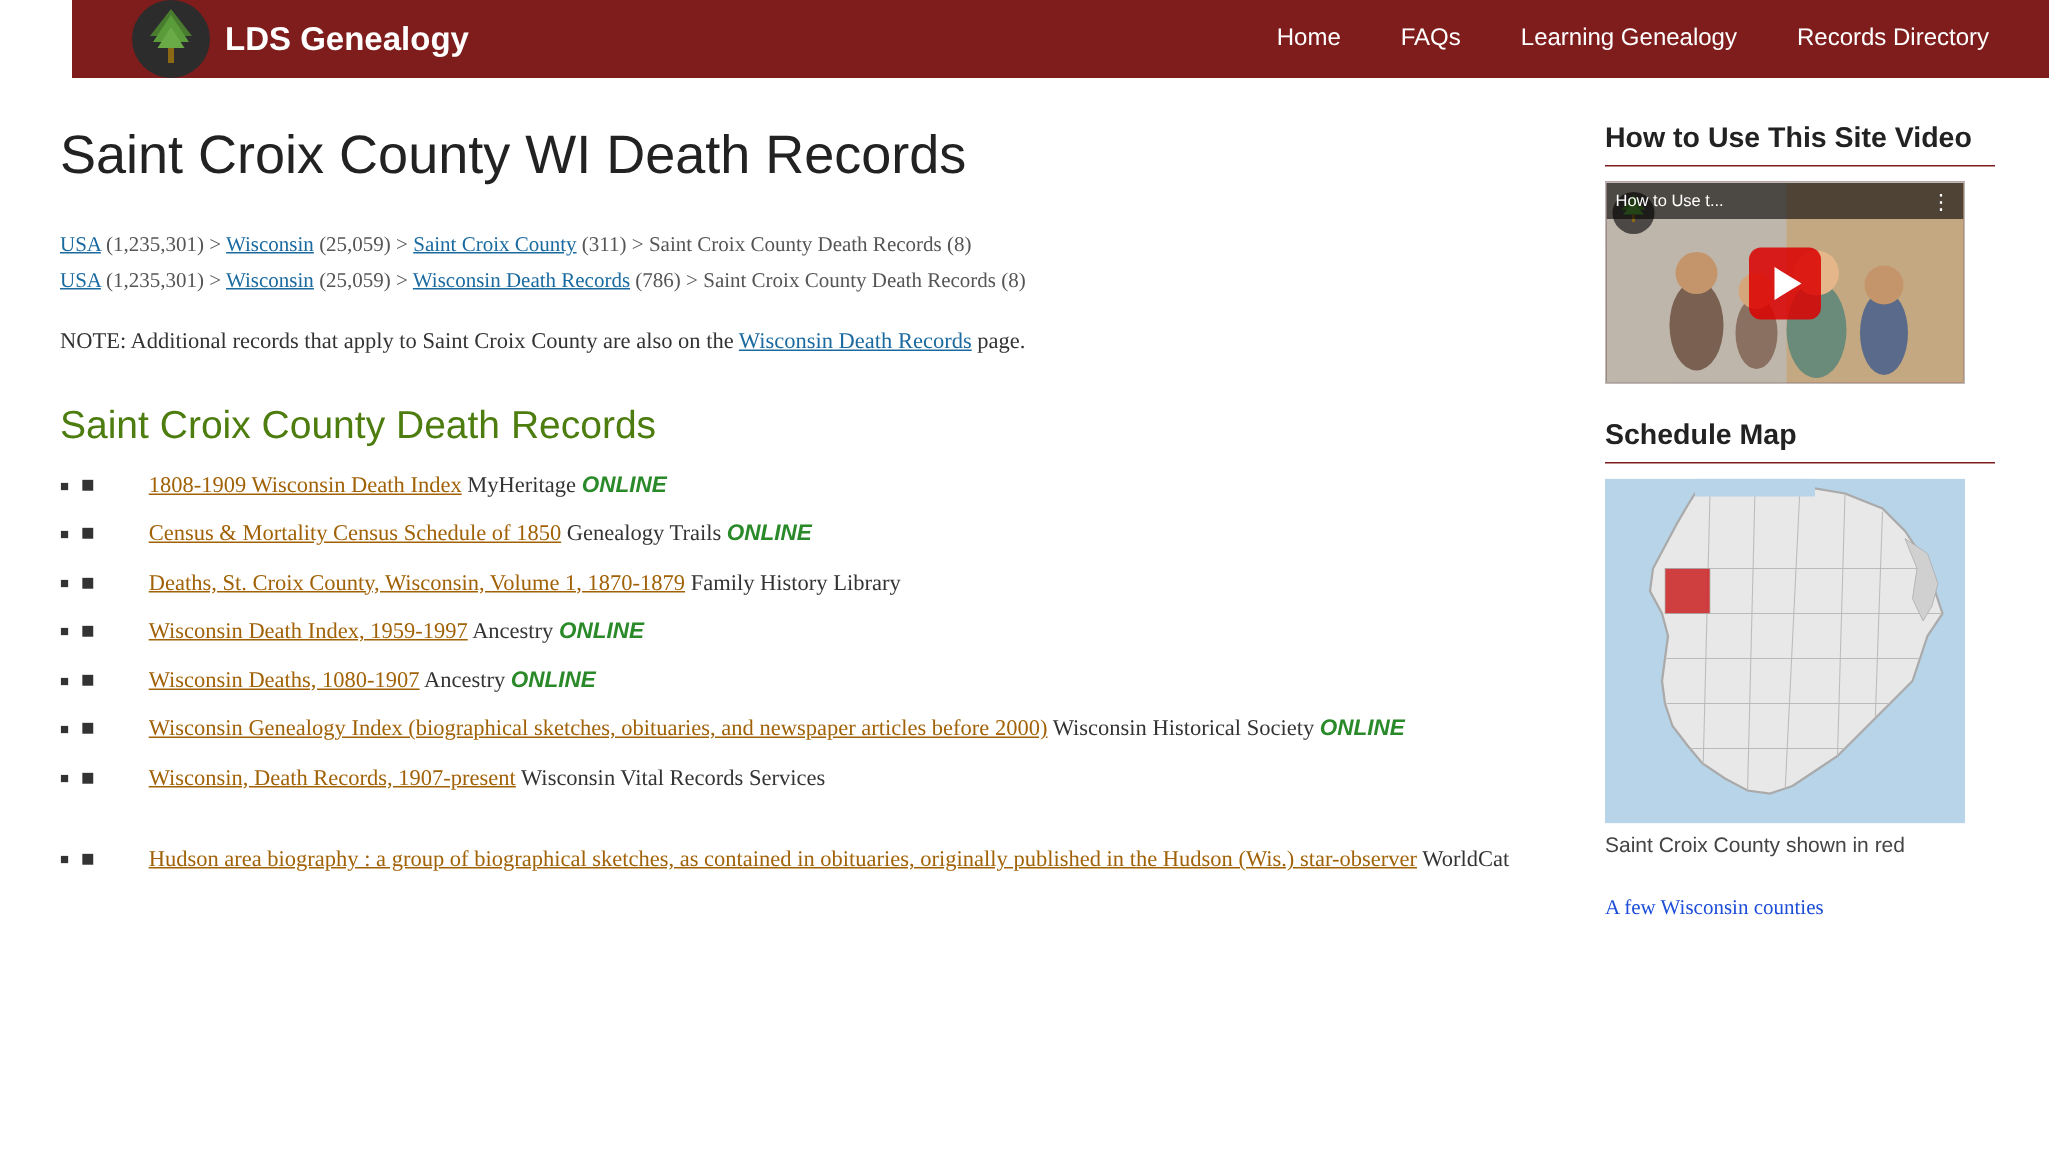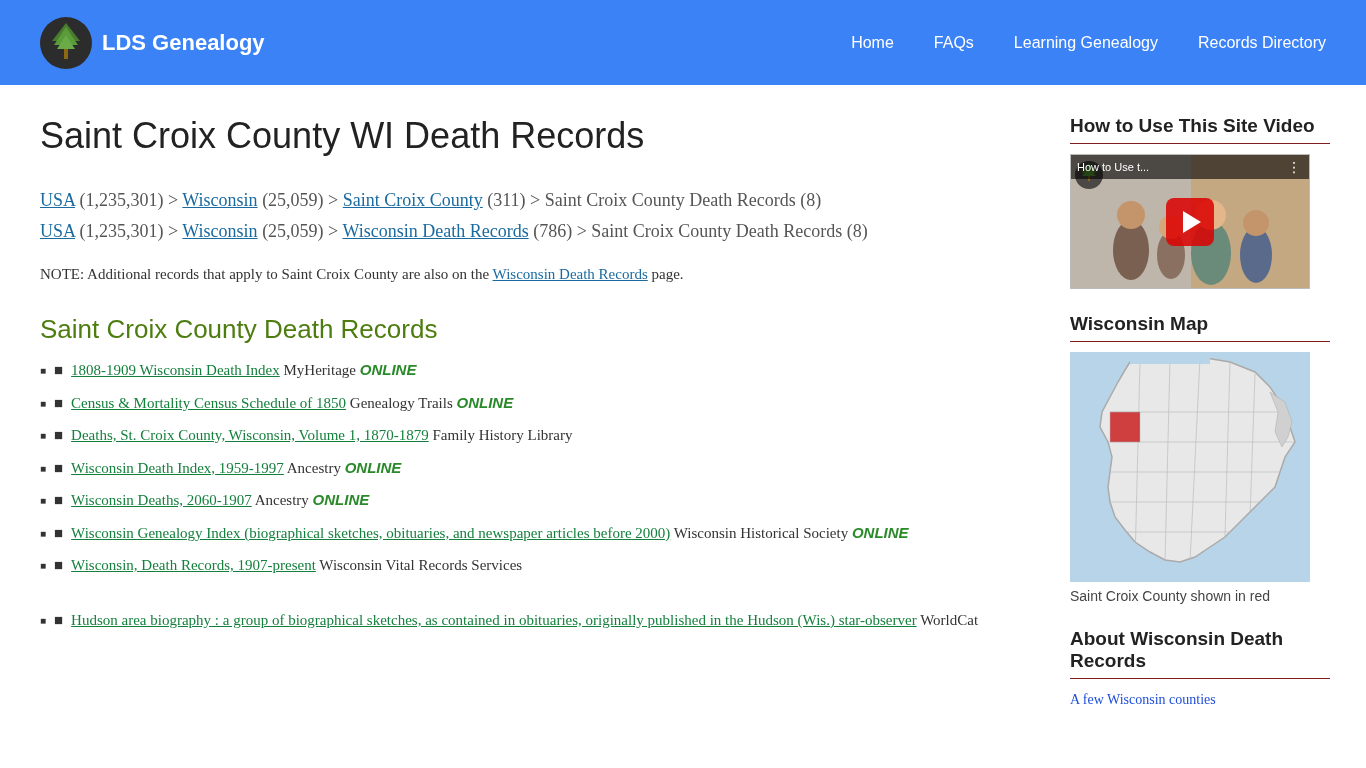--- a/index.html
+++ b/index.html
@@ -1,25 +1,26 @@
 <!DOCTYPE html>
 <html><head>
   <meta charset="utf-8">
   <style>
     * { margin: 0; padding: 0; box-sizing: border-box; }
     body { font-family: Georgia, 'Times New Roman', serif; font-size: 16px; color: #333; background: #fff; }
 
     
     header {
-      background: #3b82f6;
+      background: #7f1d1d;
       padding: 0 40px;
-      height: 85px;
+      height: 52px;
       display: flex;
       align-items: center;
       justify-content: space-between;
+      margin-left: 48px;
     }
     .logo-area {
       display: flex;
       align-items: center;
       gap: 10px;
       text-decoration: none;
     }
     .logo-icon {
       width: 52px;
       height: 52px;
@@ -57,21 +58,21 @@
       min-width: 0;
     }
     h1 {
       font-size: 36px;
       font-weight: normal;
       color: #222;
       margin-bottom: 16px;
       font-family: Arial, sans-serif;
     }
     .breadcrumb {
-      font-size: 18px;
+      font-size: 14px;
       color: #555;
       line-height: 1.7;
       margin-bottom: 16px;
       margin-top: 28px;
     }
     .breadcrumb a {
       color: #1a6aa0;
       text-decoration: underline;
     }
     .note-text {
@@ -105,22 +106,23 @@
       line-height: 1.5;
     }
     .records-list li::before {
       content: '■';
       font-size: 10px;
       margin-top: 4px;
       flex-shrink: 0;
       color: #333;
     }
     .records-list a {
-      color: #15803d;
+      color: #a16207;
       text-decoration: underline;
+      margin-left: 28px;
     }
     .online-tag {
       color: #2a8a2a;
       font-weight: bold;
       font-style: italic;
       font-family: Arial, sans-serif;
     }
     .corrections-text {
       font-size: 15px;
       margin-top: 20px;
@@ -314,21 +316,21 @@
         <span>■</span>
         <span>
           <a href="#">Wisconsin Death Index, 1959-1997</a>
           <span> Ancestry </span>
           <span class="online-tag">ONLINE</span>
         </span>
       </li>
       <li>
         <span>■</span>
         <span>
-          <a href="#">Wisconsin Deaths, 2060-1907</a>
+          <a href="#">Wisconsin Deaths, 1080-1907</a>
           <span> Ancestry </span>
           <span class="online-tag">ONLINE</span>
         </span>
       </li>
       <li>
         <span>■</span>
         <span>
           <a href="#">Wisconsin Genealogy Index (biographical sketches, obituaries, and newspaper articles before 2000)</a>
           <span> Wisconsin Historical Society </span>
           <span class="online-tag">ONLINE</span>
@@ -386,21 +388,21 @@
           <span>How to Use t...</span>
           <span class="video-dots">⋮</span>
         </div>
         <div class="play-btn">
           <div class="play-triangle"></div>
         </div>
       </div>
     </div>
 
     <div class="sidebar-section">
-      <div class="sidebar-section-title">Wisconsin Map</div>
+      <div class="sidebar-section-title">Schedule Map</div>
       <div class="wi-map-container">
         
         <svg width="240" height="230" viewBox="0 0 240 230" xmlns="http://www.w3.org/2000/svg">
 
           <defs>
             <clipPath id="wi-clip">
               <path d="M 60,10 L 80,5 L 110,8 L 130,5 L 160,10 L 185,20 L 200,35 L 210,50 L 215,65 L 220,75 L 225,90 L 215,105 L 210,120 L 205,135 L 195,145 L 185,155 L 175,165 L 165,175 L 155,185 L 140,195 L 125,205 L 110,210 L 95,208 L 80,200 L 65,190 L 55,178 L 45,165 L 40,150 L 38,135 L 40,120 L 42,105 L 38,90 L 30,75 L 32,60 L 40,45 L 48,30 L 55,18 Z"></path>
             </clipPath>
           </defs>
 
@@ -425,18 +427,17 @@
 
           <path d="M 200,40 L 215,50 L 222,70 L 218,85 L 212,95 L 205,80 L 208,60 Z" fill="#d0d0d0" stroke="#aaa" stroke-width="0.5"></path>
 
           <rect x="60" y="0" width="80" height="12" fill="#b8d4e8"></rect>
         </svg>
       </div>
       <div class="wi-map-caption">Saint Croix County shown in red</div>
     </div>
 
     <div class="sidebar-section">
-      <div class="sidebar-section-title">About Wisconsin Death Records</div>
       <p class="about-text">A few Wisconsin counties</p>
     </div>
 
   </div>
 </div>
 
 </body></html>

